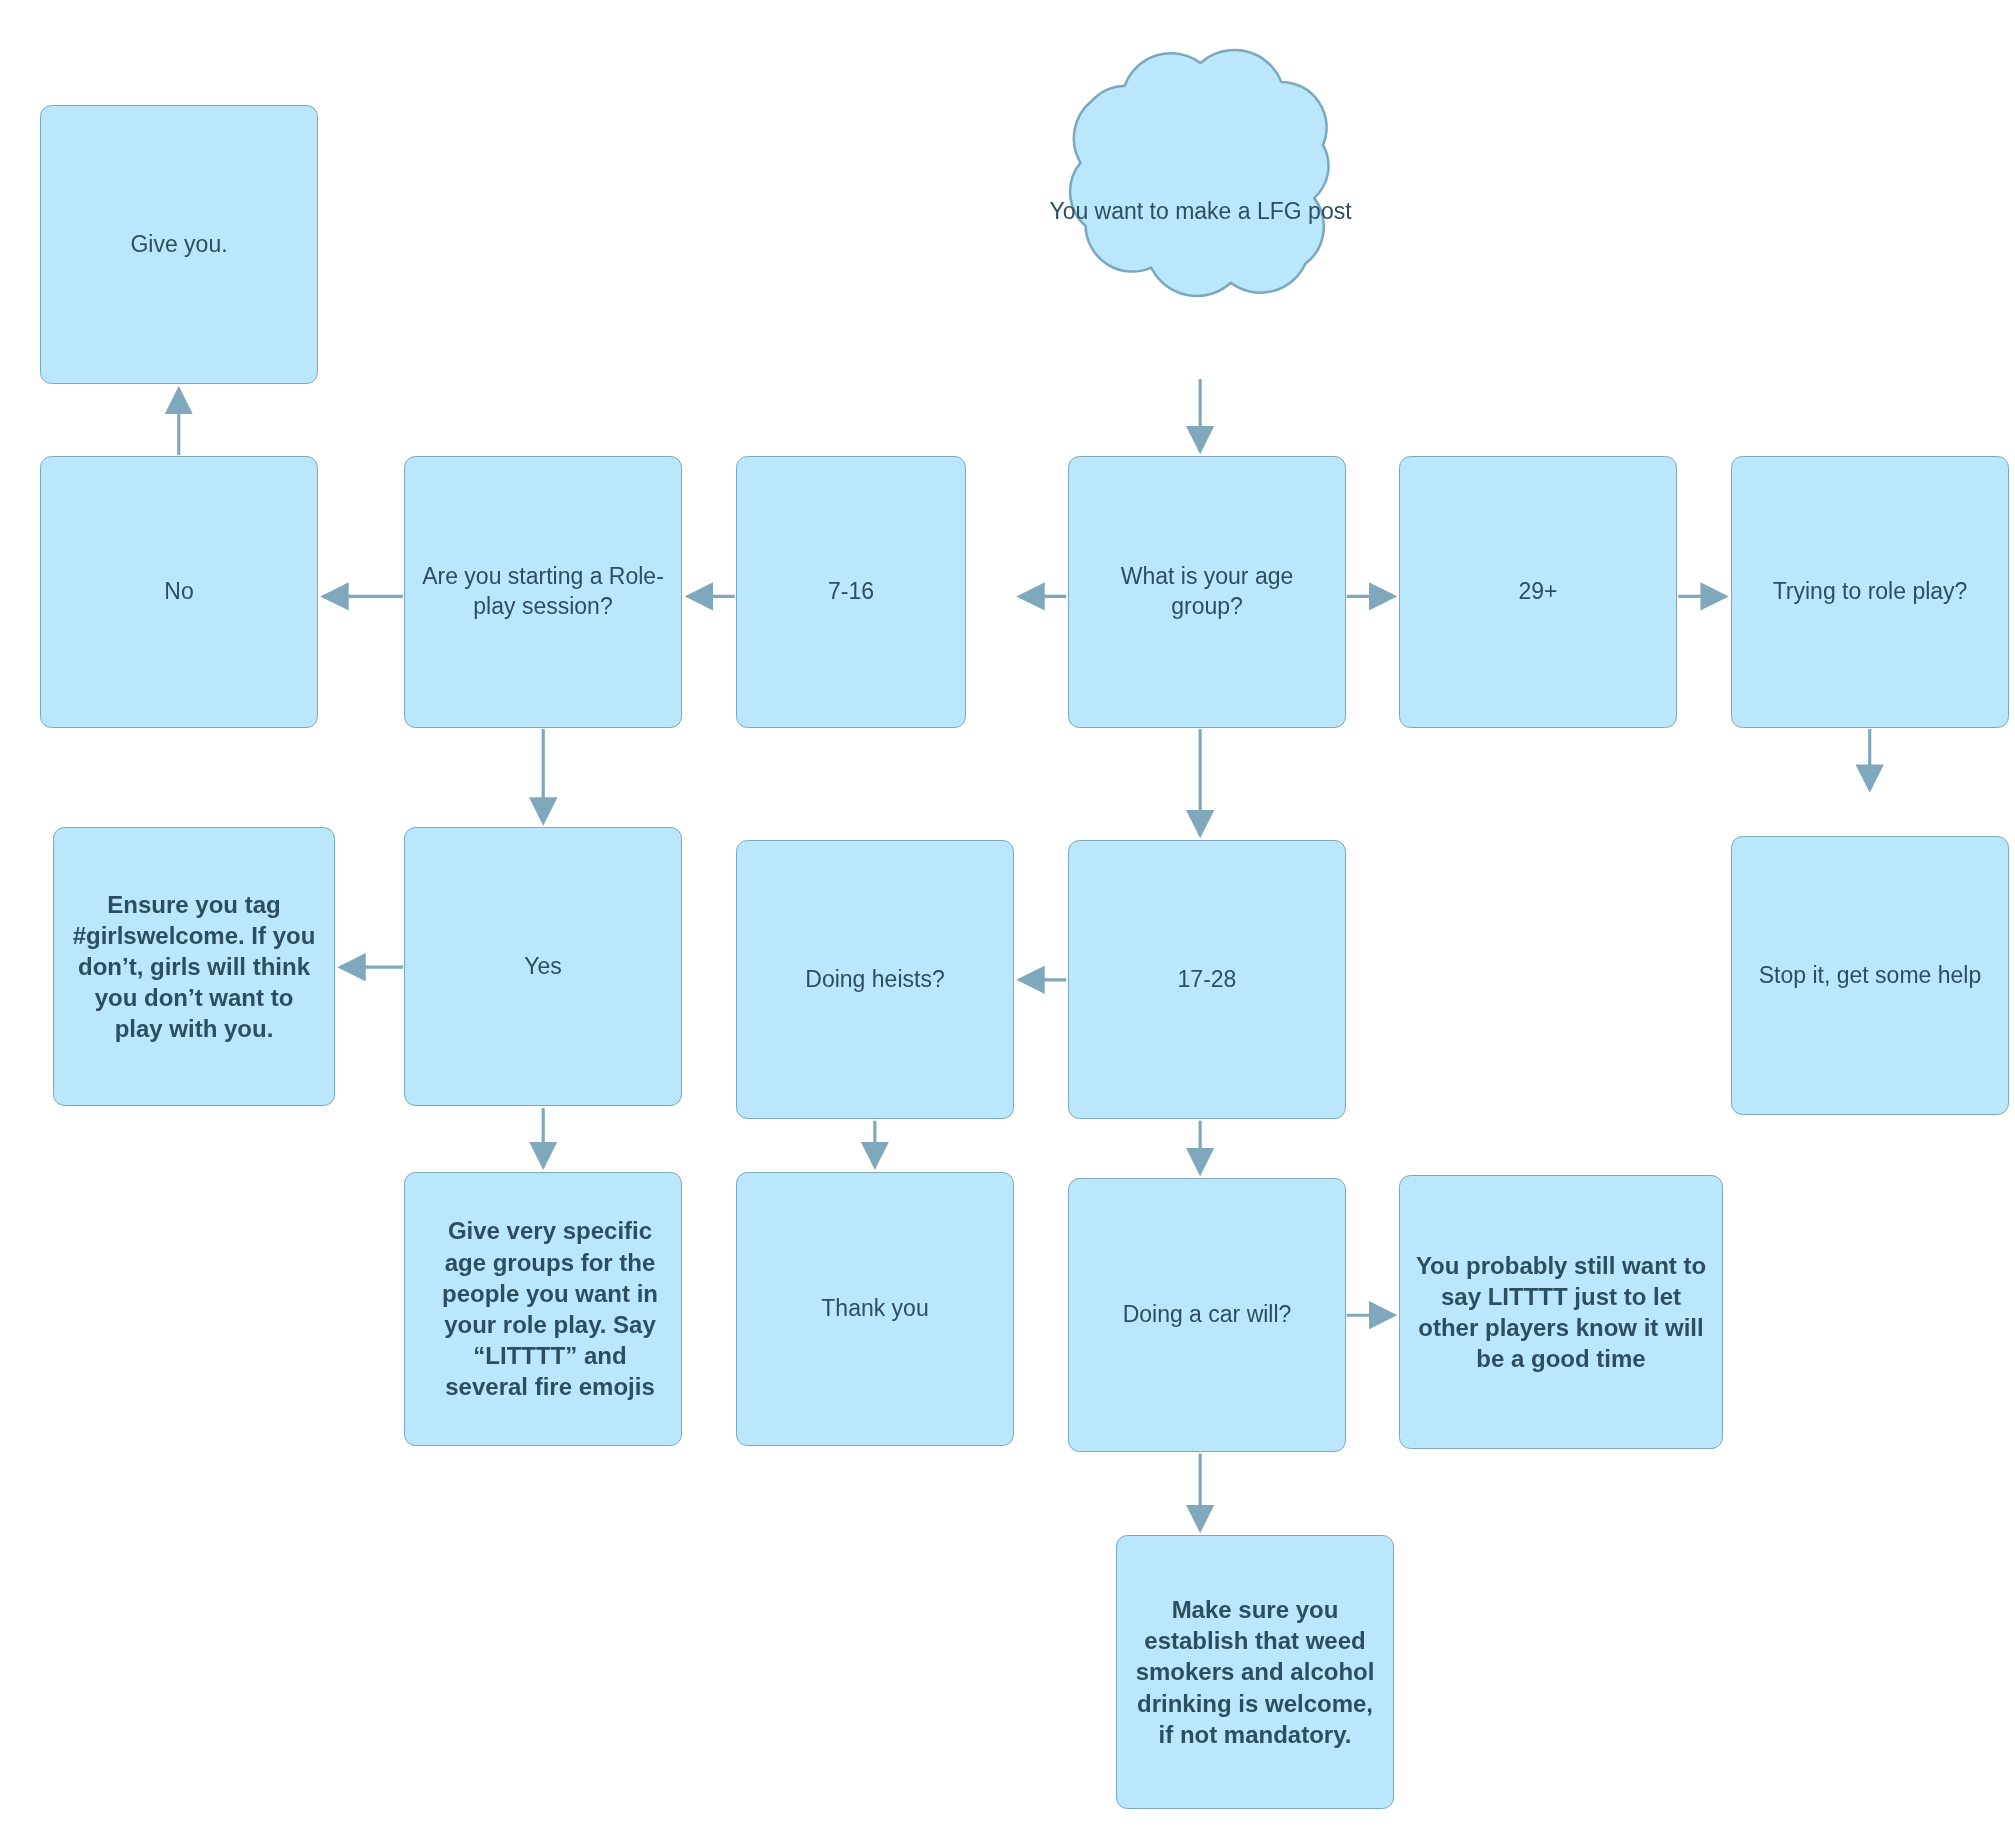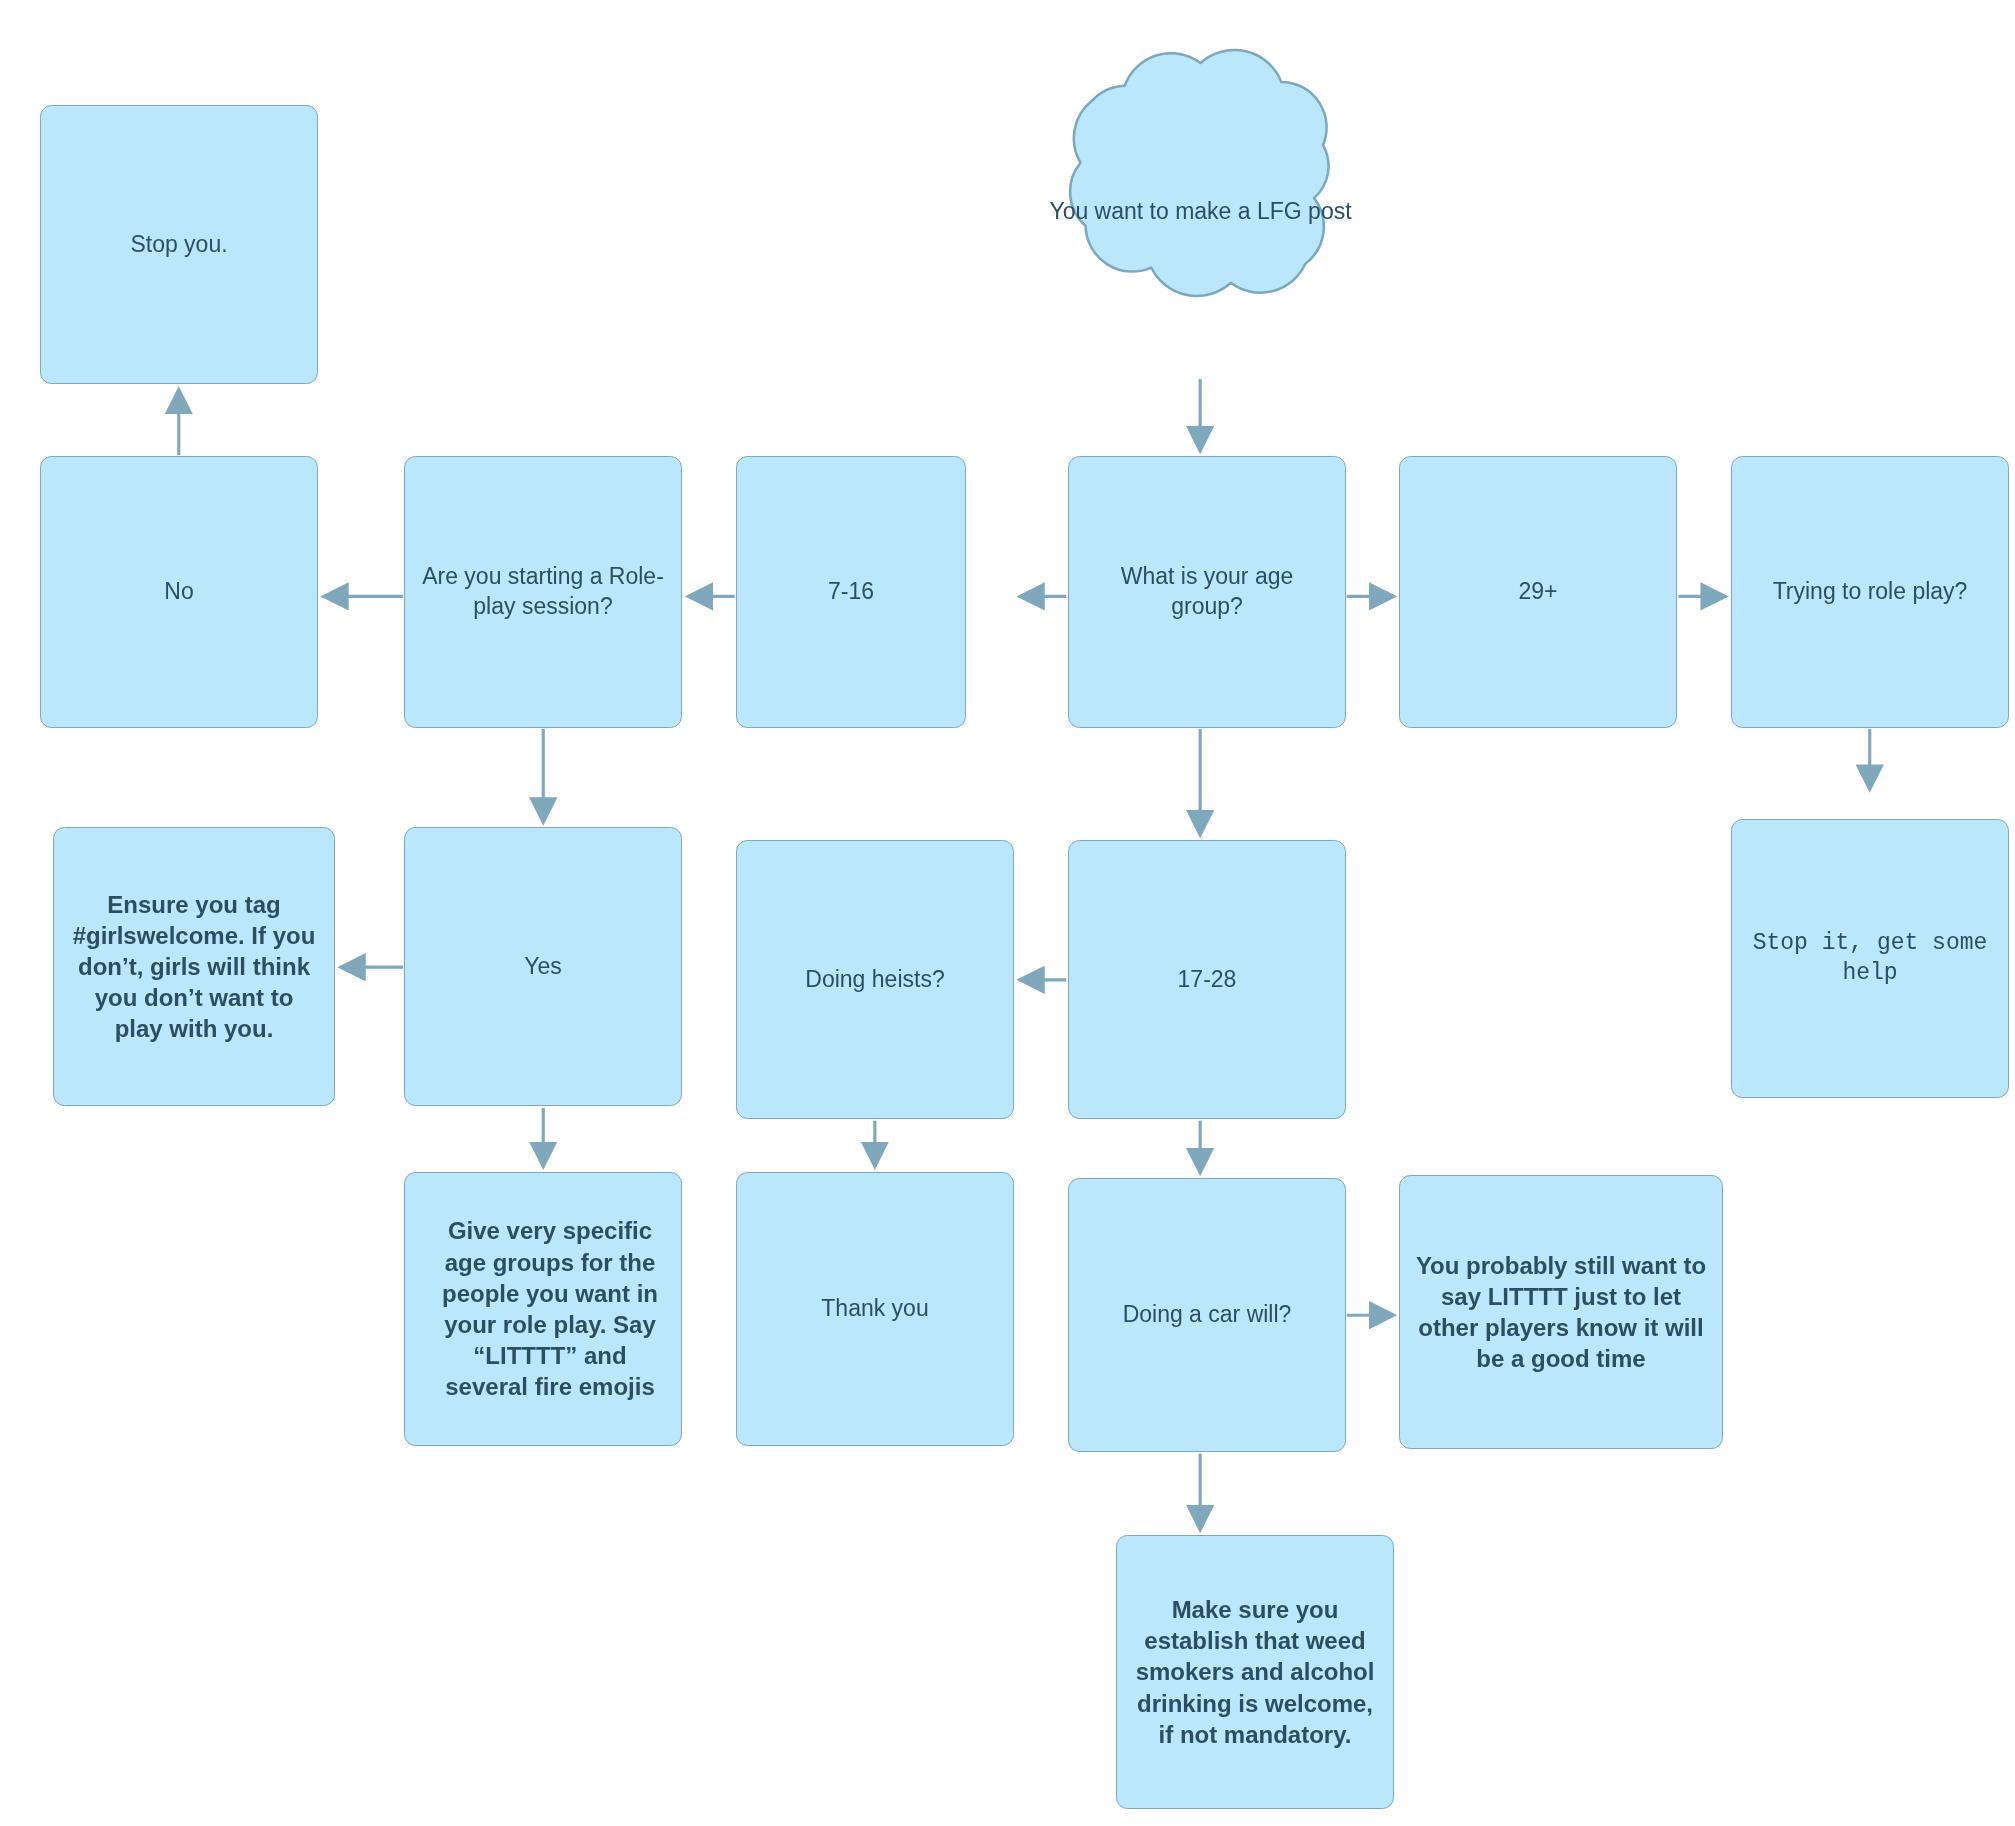--- a/index.html
+++ b/index.html
@@ -140,21 +140,21 @@
                a 80 80 0 0 1 -126 -24
                a 74 74 0 0 1 -104 -66
                a 72 72 0 0 1 -8 -100
                a 76 76 0 0 1 18 -98
                a 74 74 0 0 1 52 -24 Z" fill="#bbe7fc" stroke="#7aa8bd" stroke-width="4" stroke-linejoin="round"></path>
     </svg>
     <div class="cloud-text">You want to make a LFG post</div>
   </div>
 
   <div class="node t-reg" style="left:40px; top:105px; width:278px; height:279px;">
-    <span class="label">Stop you.</span>
+    <span class="label">Give you.</span>
   </div>
 
   <div class="node t-reg" style="left:40px; top:456px; width:278px; height:272px;">
     <span class="label">No</span>
   </div>
 
   <div class="node t-reg" style="left:404px; top:456px; width:278px; height:272px;">
     <span class="label">Are you starting a Role-play session?</span>
   </div>
 
@@ -183,21 +183,21 @@
   </div>
 
   <div class="node t-reg" style="left:404px; top:827px; width:278px; height:279px;">
     <span class="label">Yes</span>
   </div>
 
   <div class="node t-reg" style="left:1068px; top:840px; width:278px; height:279px;">
     <span class="label">17-28</span>
   </div>
 
-  <div class="node t-reg" style="left:1731px; top:819px; width:278px; height:279px;font-family:Liberation Mono, monospace;">
+  <div class="node t-reg" style="left:1731px; top:836px; width:278px; height:279px;">
     <span class="label">Stop it, get some help</span>
   </div>
 
   <div class="node t-bold" style="left:404px; top:1172px; width:278px; height:274px;padding-left:28px;">
     <span class="label">Give very specific age groups for the people you want in your role play. Say “LITTTT” and several fire emojis</span>
   </div>
 
   <div class="node t-reg" style="left:736px; top:1172px; width:278px; height:274px;">
     <span class="label">Thank you</span>
   </div>

